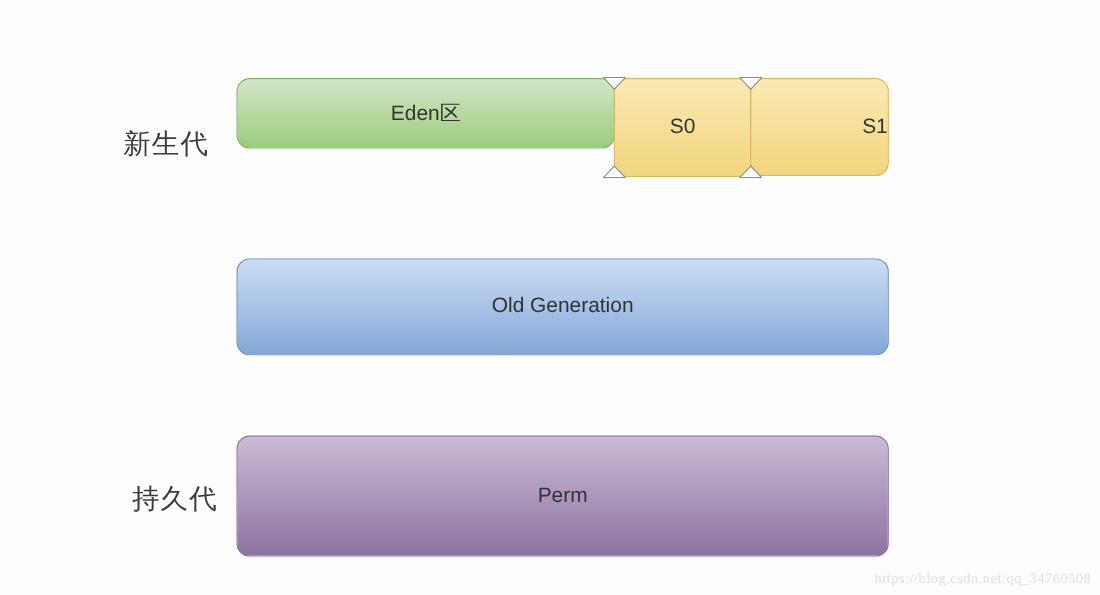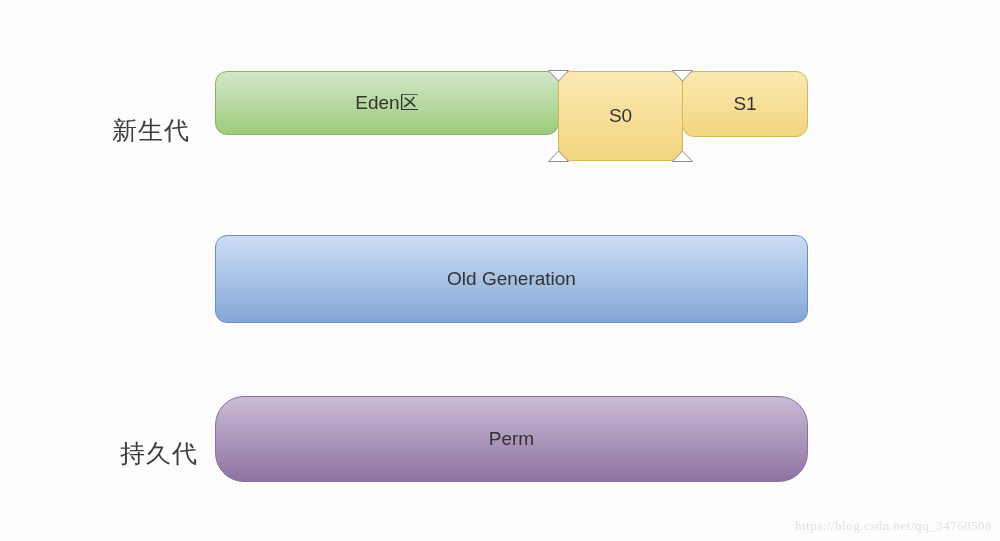--- a/index.html
+++ b/index.html
@@ -76,21 +76,21 @@
   <div class="row-label" style="left:84px; top:114px;margin-left:28px;">新生代</div>
 
   <div class="box green" style="left:215px; top:71px; width:344px; height:64px;">
     <span>Eden区</span>
   </div>
 
   <div class="box yellow" style="left:558px; top:71px; width:125px; height:90px;">
     <span>S0</span>
   </div>
 
-  <div class="box yellow" style="left:682px; top:71px; width:126px; height:66px;">
+  <div class="box yellow" style="left:682px; top:71px; width:126px; height:89px;justify-content:flex-end;">
     <span>S1</span>
   </div>
 
   <svg class="seam-marker" style="left:548px; top:70px;" viewBox="0 0 21 12">
     <polygon points="0.5,0.5 20.5,0.5 10.5,11" style="fill:var(--marker-fill); stroke:var(--marker-stroke); stroke-width:1;"></polygon>
   </svg>
   <svg class="seam-marker" style="left:548px; top:150px;" viewBox="0 0 21 12">
     <polygon points="0.5,11.5 20.5,11.5 10.5,1" style="fill:var(--marker-fill); stroke:var(--marker-stroke); stroke-width:1;"></polygon>
   </svg>
   <svg class="seam-marker" style="left:672px; top:70px;" viewBox="0 0 21 12">
@@ -100,19 +100,19 @@
     <polygon points="0.5,11.5 20.5,11.5 10.5,1" style="fill:var(--marker-fill); stroke:var(--marker-stroke); stroke-width:1;"></polygon>
   </svg>
 
 
   <div class="box blue" style="left:215px; top:235px; width:593px; height:88px;">
     <span>Old Generation</span>
   </div>
 
   <div class="row-label" style="left:84px; top:437px;margin-left:36px;">持久代</div>
 
-  <div class="box purple" style="left:215px; top:396px; width:593px; height:86px;border-radius:29px;">
+  <div class="box purple" style="left:215px; top:396px; width:593px; height:110px;">
     <span>Perm</span>
   </div>
 
   <div class="watermark">https://blog.csdn.net/qq_34760508</div>
 
 </div>
 
 </body></html>

